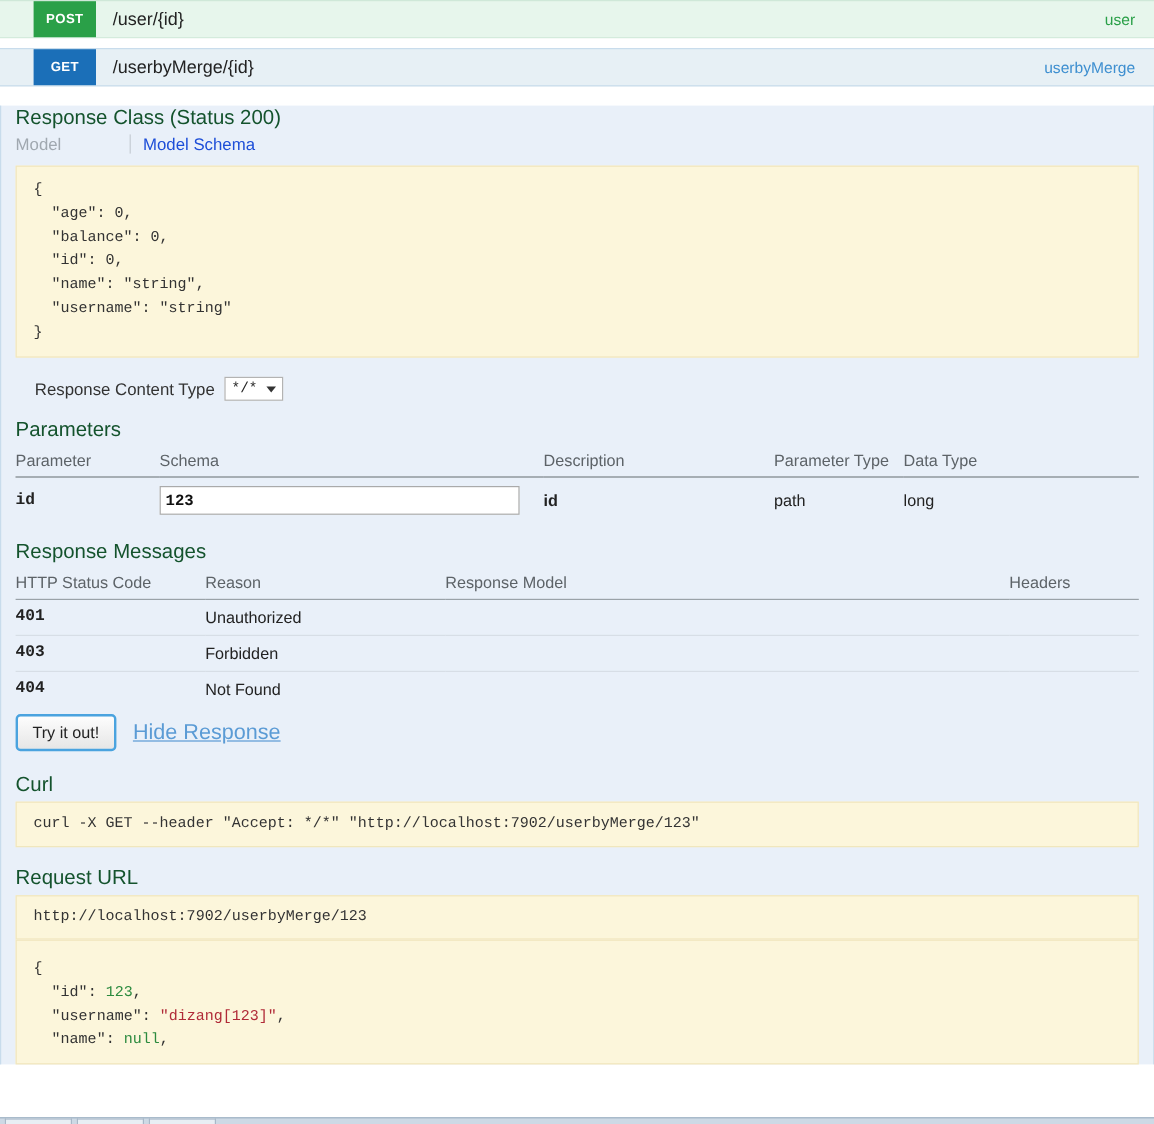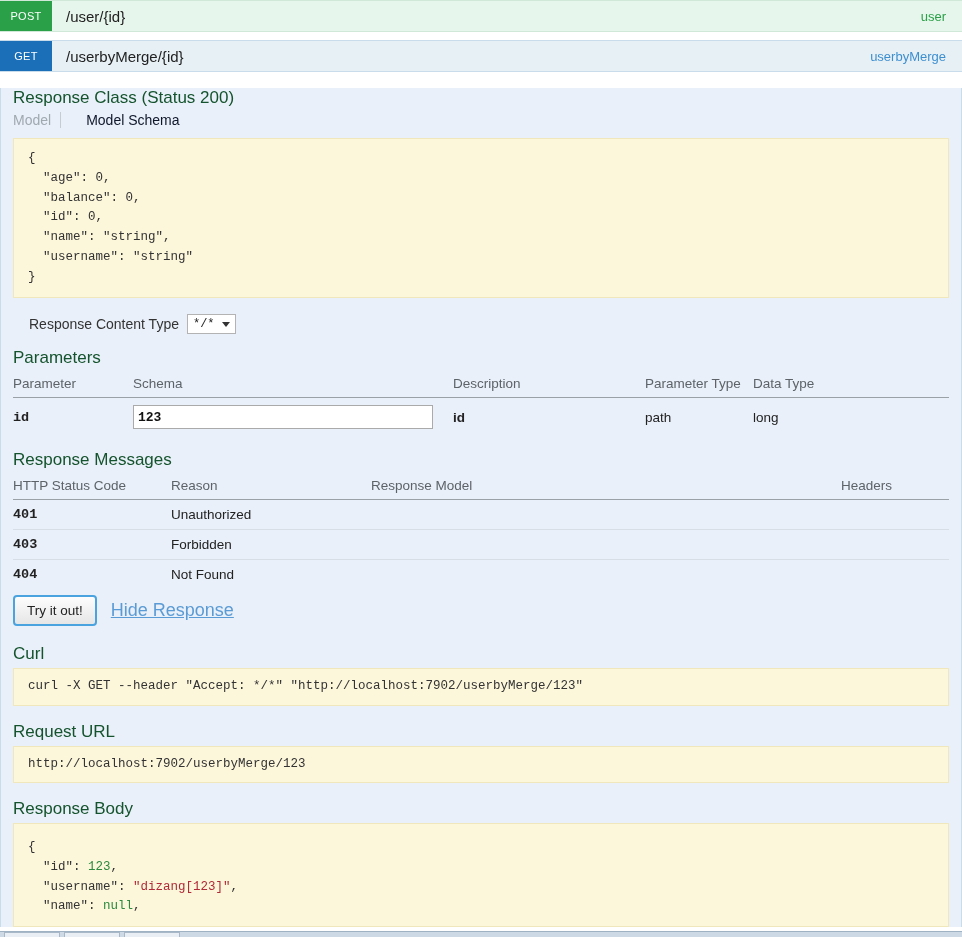--- a/index.html
+++ b/index.html
@@ -33,26 +33,27 @@
     background: #e7f0f5;
     border: 1px solid #c8dcec;
     border-left: none;
     border-right: none;
   }
   .op-method {
     width: 52px;
     min-width: 52px;
     color: #ffffff;
     font-size: 11px;
-    font-weight: normal;
+    font-weight: bold;
     letter-spacing: .3px;
     display: flex;
     align-items: center;
     justify-content: center;
     text-transform: uppercase;
+    margin-left: 28px;
   }
   .op-method.post { background: #2aa048; }
   .op-method.get  { background: #1b6fb8; }
   .op-path {
     flex: 1;
     display: flex;
     align-items: center;
     padding-left: 14px;
     font-size: 15px;
     color: #222222;
@@ -93,24 +94,25 @@
     align-items: center;
     margin: 4px 0 10px 0;
     font-size: 14px;
   }
   .tab {
     padding: 0 9px 0 0;
     color: #a0a8b0;
     cursor: pointer;
   }
   .tab.active {
-    color: #0f172a;
-    padding-left: 25px;
+    color: #1d4ed8;
+    padding-left: 10px;
     border-left: 1px solid #c5ccd4;
     cursor: pointer;
+    margin-left: 48px;
   }
 
   
   pre.code {
     background: #fcf6db;
     border: 1px solid #f0e7bd;
     margin: 0;
     padding: 10px 14px;
     font-family: "Liberation Mono", monospace;
     font-size: 12.5px;
@@ -373,21 +375,20 @@
     <button class="try-btn">Try it out!</button>
     <a class="hide-link">Hide Response</a>
   </div>
 
   <h4 class="section">Curl</h4>
   <pre class="code oneline">curl -X GET --header "Accept: */*" "http://localhost:7902/userbyMerge/123"</pre>
 
   <h4 class="section">Request URL</h4>
   <pre class="code oneline">http://localhost:7902/userbyMerge/123</pre>
 
-  <h4 class="section">Response Body</h4>
   <pre class="code body"><span>{</span>
   <span>"id"</span>: <span class="num">123</span><span>,</span>
   <span>"username"</span>: <span class="str">"dizang[123]"</span><span>,</span>
   <span>"name"</span>: <span class="nul">null</span><span>,</span></pre>
 
 </div>
 
 <div class="taskbar">
   <div class="tb-item"></div>
   <div class="tb-item"></div>

